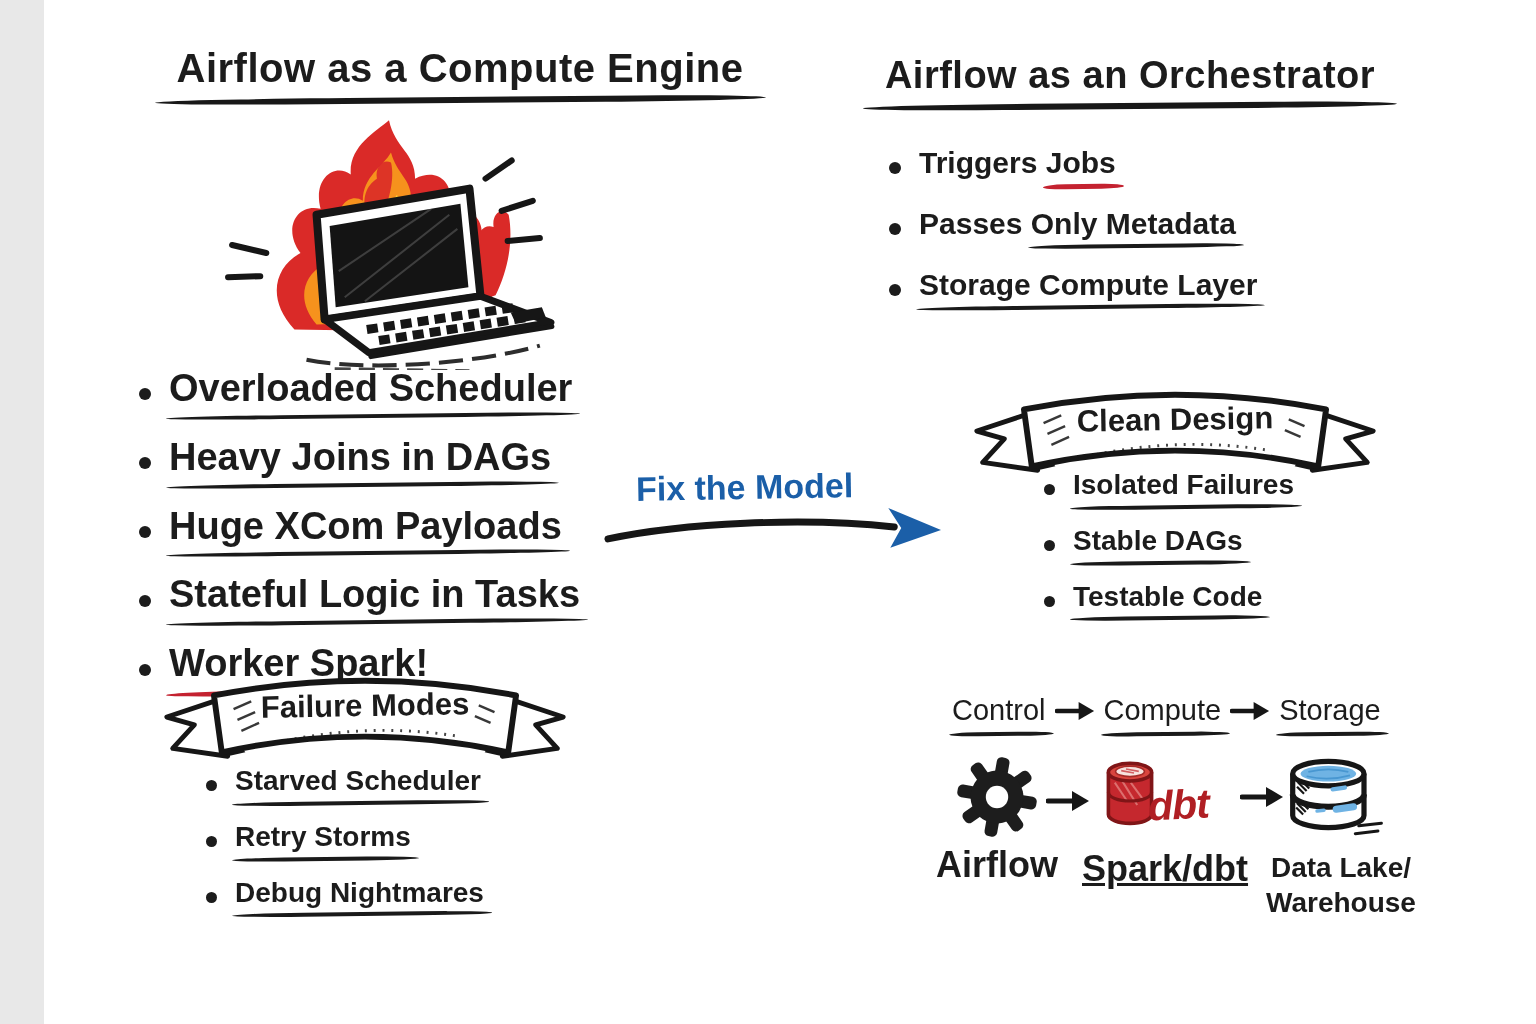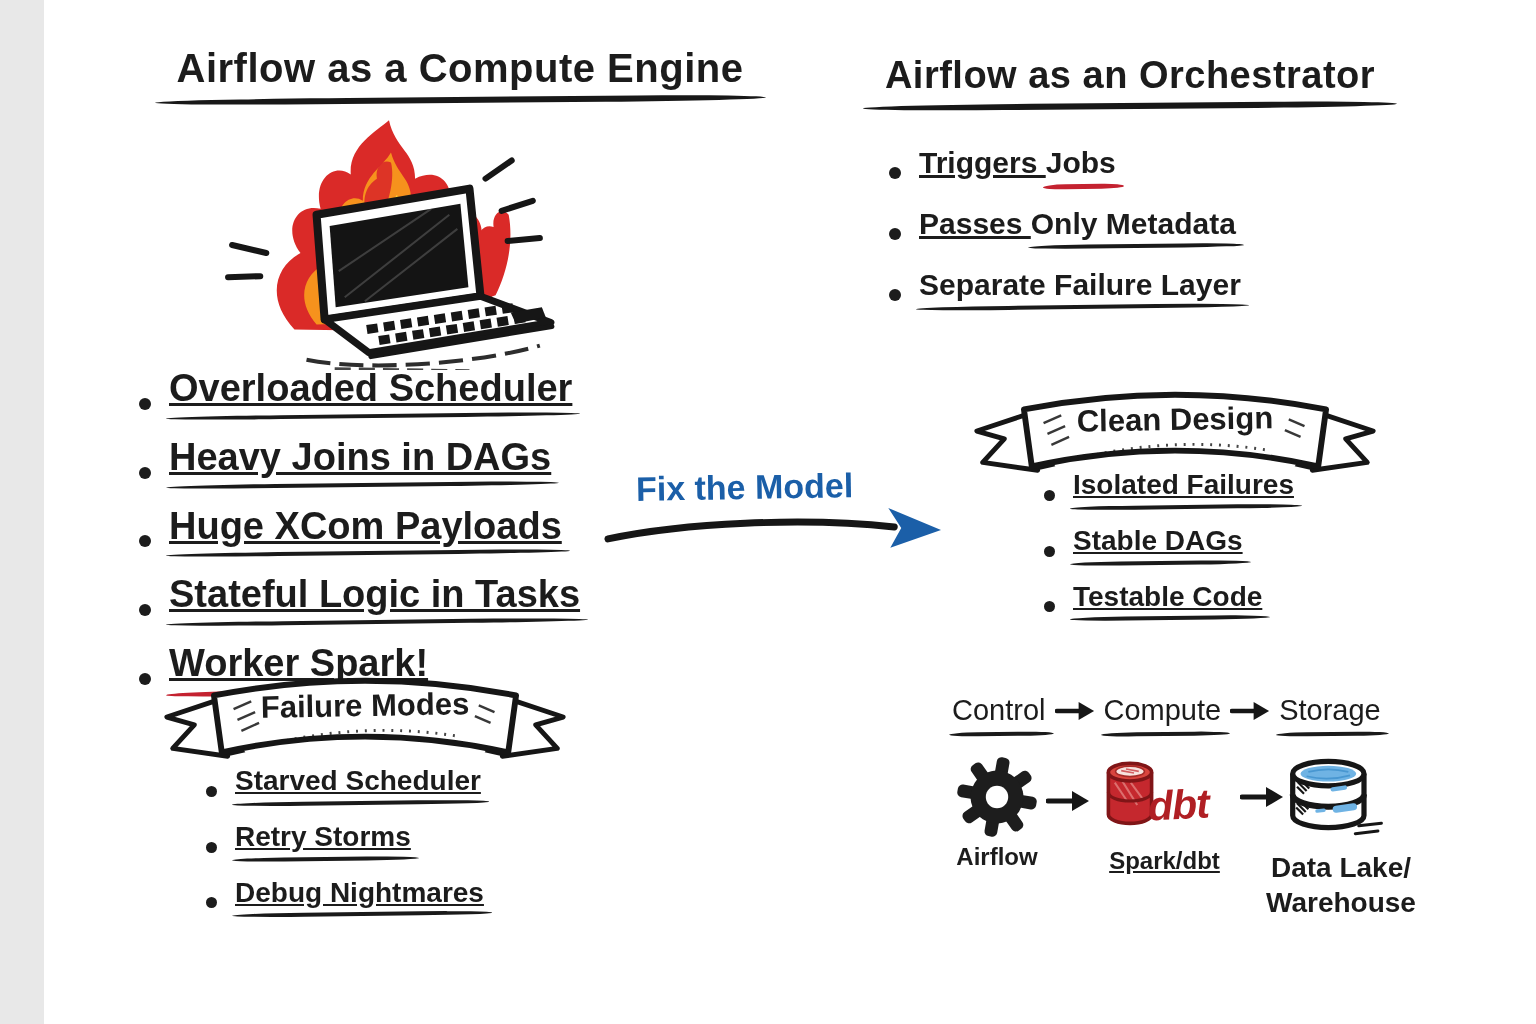--- a/index.html
+++ b/index.html
@@ -24,21 +24,21 @@
   .u{position:relative;display:inline-block;white-space:nowrap;}
   .u::after{
     content:"";position:absolute;left:-3px;right:-8px;bottom:-8px;height:4px;
     background:#1a1a1a;border-radius:50% 50% 50% 50% / 100% 100% 80% 80%;
     transform:rotate(-0.7deg);
   }
   .u-red::after{background:#c42230;height:5px;bottom:-10px;transform:rotate(-1deg);}
 
   
   ul.hand-list{list-style:none;margin:0;padding:0;}
-  ul.hand-list li{display:flex;align-items:flex-end;white-space:nowrap;text-decoration:underline;}
+  ul.hand-list li{display:flex;align-items:center;white-space:nowrap;}
   .dot{width:12px;height:12px;border-radius:50%;background:#1c1c1c;flex:0 0 auto;
        margin-right:18px;margin-top:11px;}
   .txt{font-weight:700;line-height:1.1;}
 
   .list-main li{margin-bottom:27px;font-size:38px;}
   .list-right li{margin-bottom:28px;font-size:30px;}
   .list-sub li{margin-bottom:25px;font-size:28px;}
   .list-sub .dot{width:11px;height:11px;margin-top:9px;}
 
   
@@ -47,21 +47,21 @@
   .banner-label{position:absolute;left:0;right:0;top:24px;text-align:center;
     font-size:31px;font-weight:700;transform:rotate(-1deg);}
 
   
   .fix-label{font-size:34px;font-weight:700;color:#1b5fa8;transform:rotate(-1deg);
     white-space:nowrap;}
 
   
   .flow-words{display:flex;align-items:center;gap:9px;font-size:29px;font-weight:400;}
   .flow-words .u::after{bottom:-9px;height:4px;}
-  .node-label{font-size:24px;font-weight:700;text-align:center;line-height:1.25;
+  .node-label{font-size:36px;font-weight:700;text-align:center;line-height:1.25;
     white-space:nowrap;}
   .dbt-wrap{width:135px;height:88px;}
   .dbt-text{position:absolute;left:46px;top:22px;font-size:41px;font-weight:800;
     font-style:italic;color:#b01f24;transform:rotate(-3deg);letter-spacing:-1px;}
 </style>
 </head>
 <body>
 
 <div id="canvas">
 
@@ -185,21 +185,21 @@
     <li>
       <span class="dot"></span>
       <span class="txt"><span>Triggers </span><span class="u u-red">Jobs</span></span>
     </li>
     <li>
       <span class="dot"></span>
       <span class="txt"><span>Passes </span><span class="u">Only Metadata</span></span>
     </li>
     <li>
       <span class="dot"></span>
-      <span class="txt"><span></span><span class="u">Separate Failure Layer</span></span>
+      <span class="txt"><span></span><span class="u">Storage Compute Layer</span></span>
     </li>
   </ul>
 
   <div class="abs banner" style="left:925px;top:378px;">
     <svg viewBox="0 0 420 112">
       <path d="M62,36 L8,54 L36,62 L14,86 L70,94 Z" fill="#ffffff" stroke="#161616" stroke-width="5" stroke-linejoin="round"></path>
       <path d="M358,36 L412,54 L384,62 L406,86 L350,94 Z" fill="#ffffff" stroke="#161616" stroke-width="5" stroke-linejoin="round"></path>
       <path d="M62,80 L70,94 L88,90 L76,74 Z" fill="#161616"></path>
       <path d="M358,80 L350,94 L332,90 L344,74 Z" fill="#161616"></path>
       <path d="M56,32 Q210,2 364,32 L356,90 Q210,58 64,90 Z" fill="#ffffff" stroke="#161616" stroke-width="6" stroke-linejoin="round"></path>

